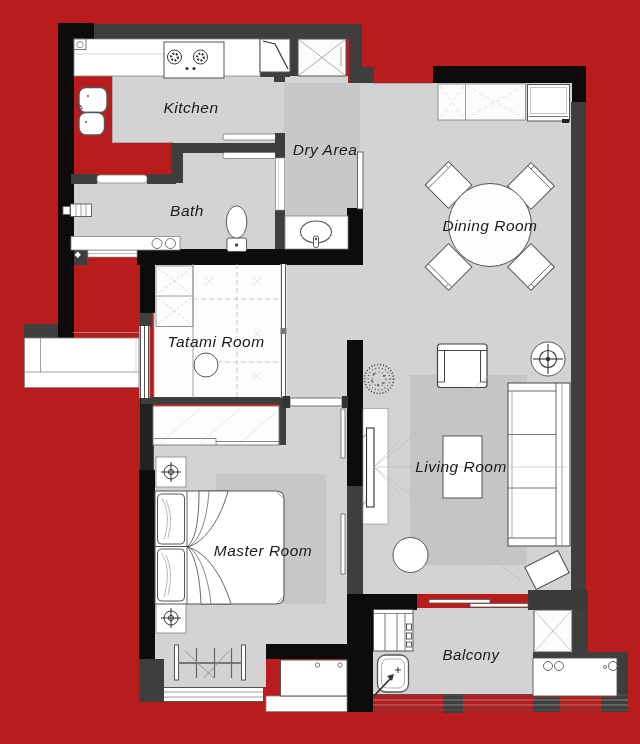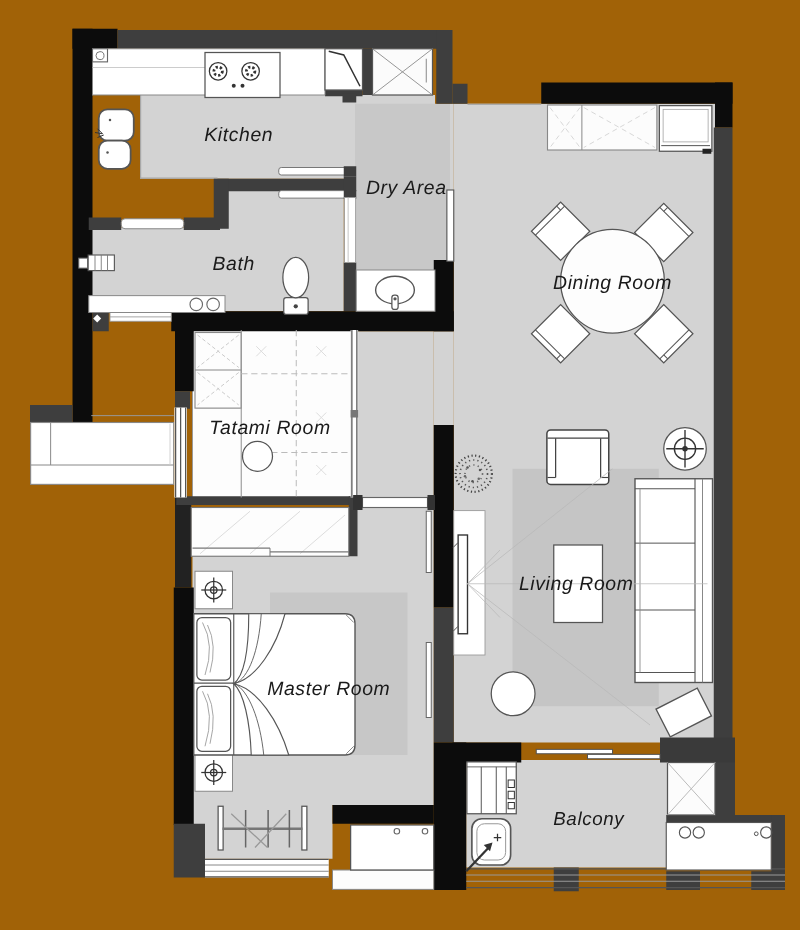--- a/index.html
+++ b/index.html
@@ -1,16 +1,16 @@
 <!DOCTYPE html>
 <html><head>
 <meta charset="utf-8">
 <style>
   html,body{margin:0;padding:0;background:#fff;}
-  #plan{position:relative;width:640px;height:744px;background:#a16207;overflow:hidden;}
+  #plan{position:relative;width:640px;height:744px;background:#b91c1c;overflow:hidden;}
   svg{position:absolute;top:0;left:0;}
   text{font-family:"Liberation Sans", sans-serif;font-style:italic;fill:#1a1a1a;}
 </style>
 </head>
 <body>
 <div id="plan">
 <svg width="640" height="744" viewBox="0 0 640 744">
 
 <g>
         <rect x="112" y="76" width="236" height="67" fill="#d3d3d3"></rect>

